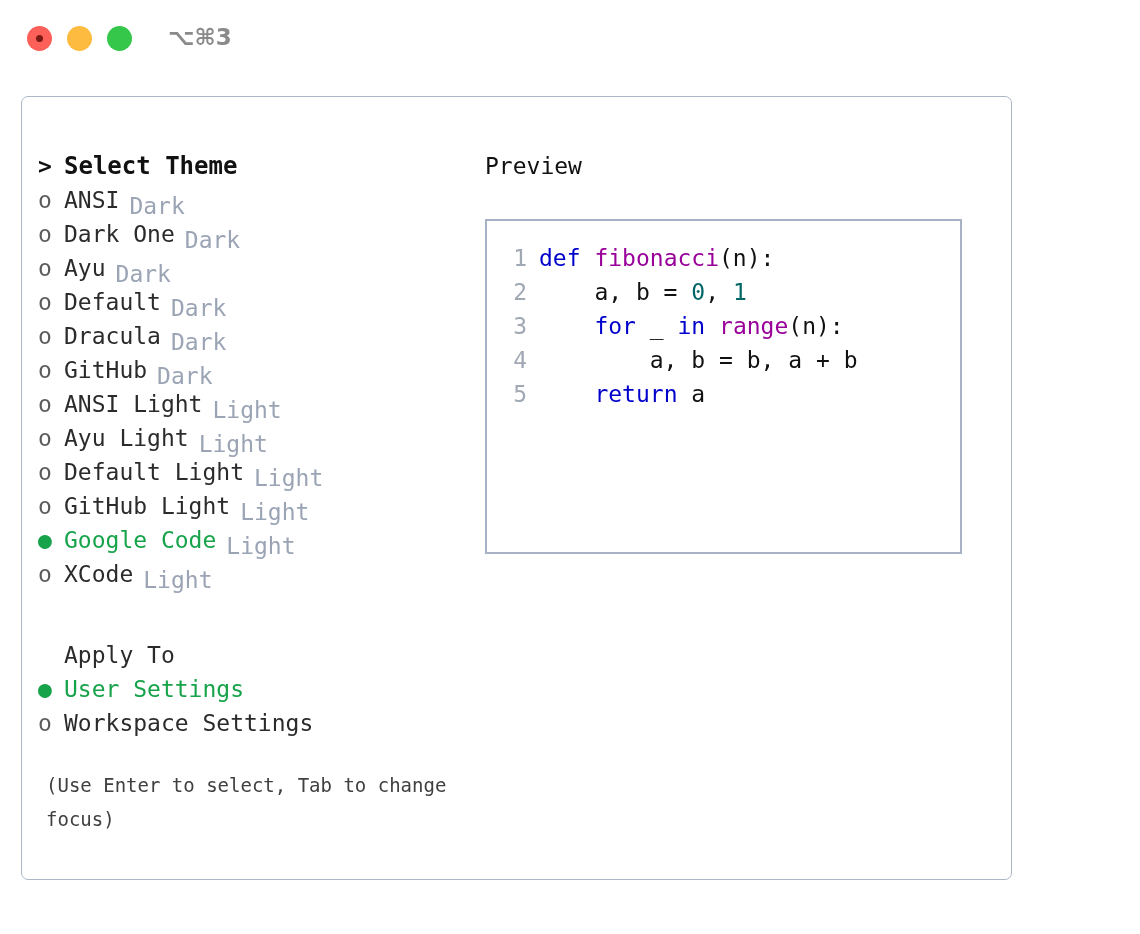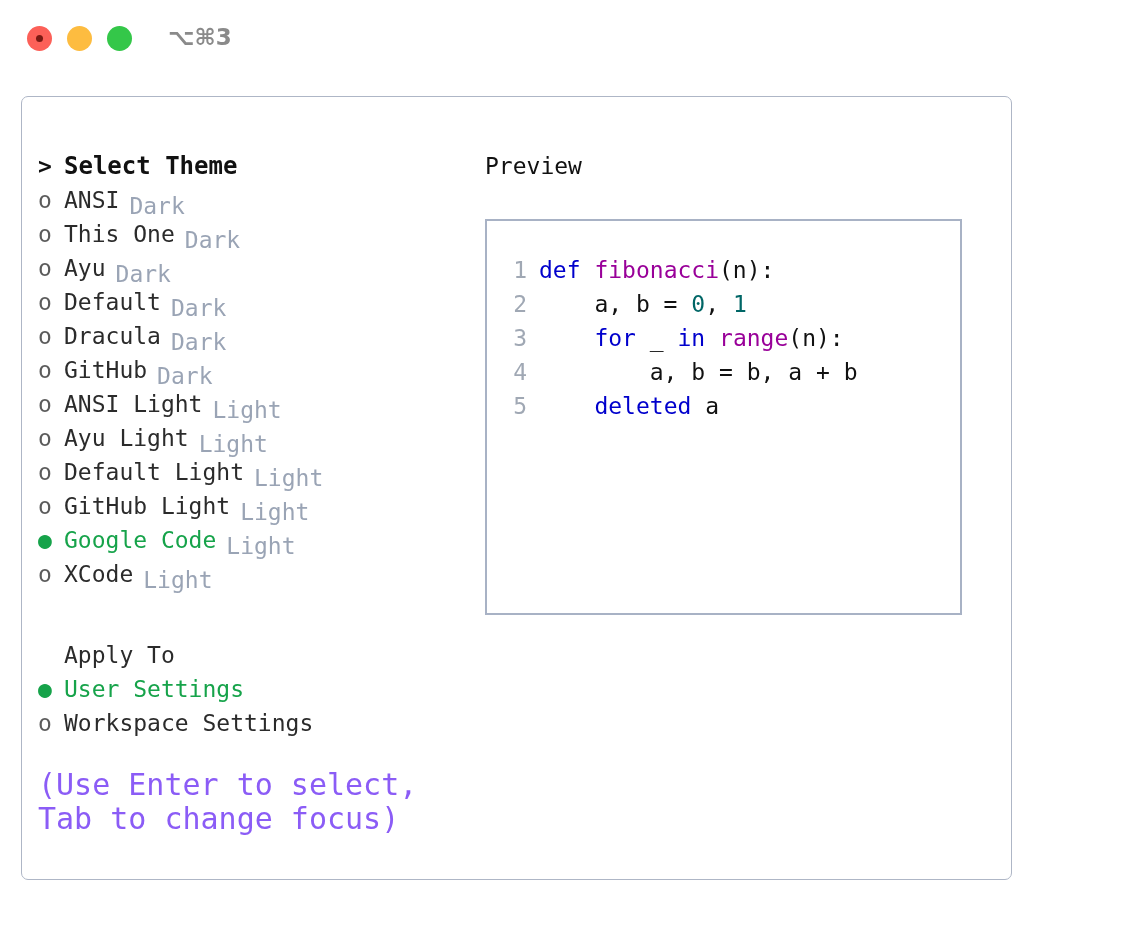--- a/index.html
+++ b/index.html
@@ -113,47 +113,48 @@
   }
   .spacer { height: 34px; }
 
   #section-apply {
     margin-top: 13px;
   }
   .subheading .name { color: #2b2b2b; }
 
   #hint {
     margin-top: 28px;
-    font-size: 30px;
-    line-height: 34px;
-    color: #8b5cf6;
+    font-size: 19px;
+    line-height: 34px;
+    color: #404040;
     width: 420px;
+    margin-left: 8px;
   }
 
   
   #right-col {
     position: absolute;
     left: 463px;
     top: 52px;
     width: 492px;
   }
   #preview-title {
     font-size: 23px;
     color: #111111;
     height: 34px;
     line-height: 34px;
   }
   #preview-box {
     margin-top: 36px;
     width: 477px;
-    height: 396px;
+    height: 335px;
     border: 2px solid #a8b2c5;
     background: #ffffff;
     box-sizing: border-box;
-    padding: 32px 0 0 0;
+    padding: 20px 0 0 0;
   }
   .code-line {
     font-size: 23px;
     line-height: 34px;
     height: 34px;
     white-space: pre;
     padding-left: 18px;
   }
   .lno {
     display: inline-block;
@@ -193,21 +194,21 @@
       </div>
 
       <div id="theme-items">
           <div class="row">
             <span class="marker">o</span>
             <span class="name">ANSI</span>
             <span class="tag">Dark</span>
           </div>
           <div class="row">
             <span class="marker">o</span>
-            <span class="name">This One</span>
+            <span class="name">Dark One</span>
             <span class="tag">Dark</span>
           </div>
           <div class="row">
             <span class="marker">o</span>
             <span class="name">Ayu</span>
             <span class="tag">Dark</span>
           </div>
           <div class="row">
             <span class="marker">o</span>
             <span class="name">Default</span>
@@ -278,20 +279,20 @@
     </div>
 
     <div id="right-col">
       <div id="preview-title">Preview</div>
       <div id="preview-box">
         <div id="code-block">
             <div class="code-line"><span class="lno">1</span><span class="kw">def </span><span class="fn">fibonacci</span><span class="pl">(n):</span></div>
             <div class="code-line"><span class="lno">2</span><span class="pl">    a, b = </span><span class="num">0</span><span class="pl">, </span><span class="num">1</span></div>
             <div class="code-line"><span class="lno">3</span><span class="pl">    </span><span class="kw">for</span><span class="pl"> _ </span><span class="kw">in</span><span class="pl"> </span><span class="fn">range</span><span class="pl">(n):</span></div>
             <div class="code-line"><span class="lno">4</span><span class="pl">        a, b = b, a + b</span></div>
-            <div class="code-line"><span class="lno">5</span><span class="pl">    </span><span class="kw">deleted</span><span class="pl"> a</span></div>
+            <div class="code-line"><span class="lno">5</span><span class="pl">    </span><span class="kw">return</span><span class="pl"> a</span></div>
           </div>
         <div class="gap"></div>
       </div>
     </div>
 
   </div>
 </div>
 
 </body></html>

